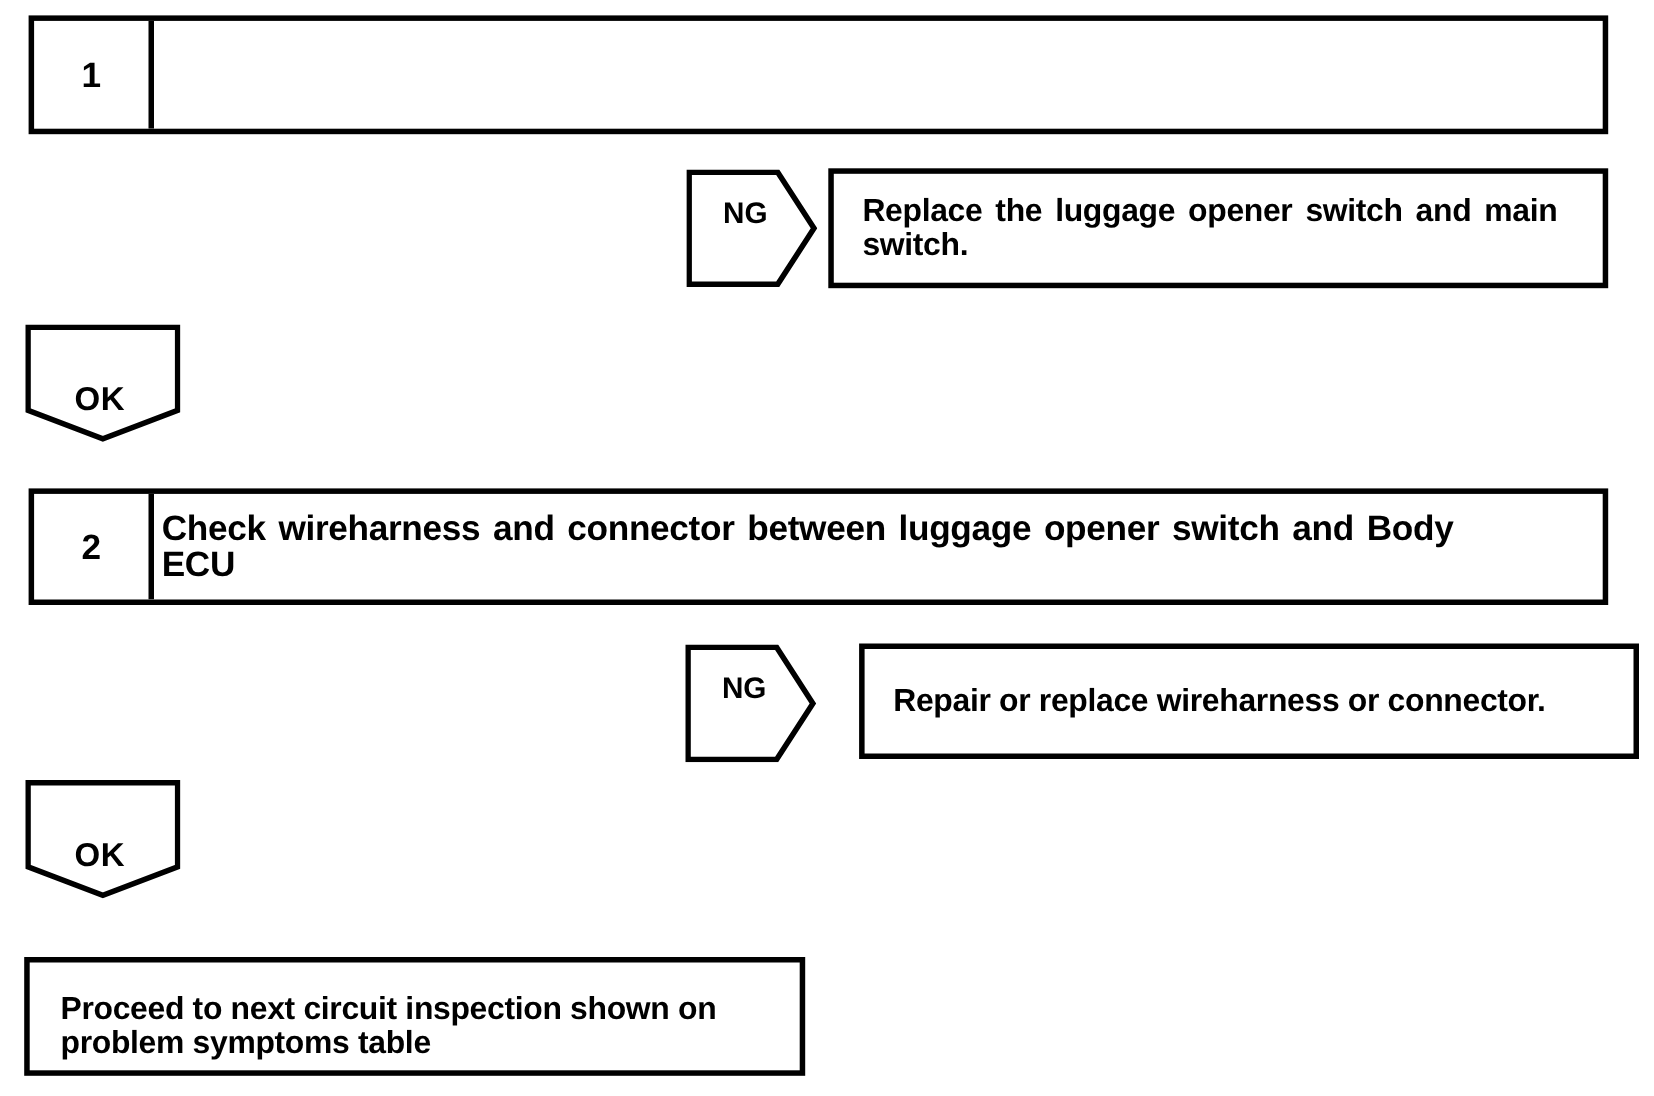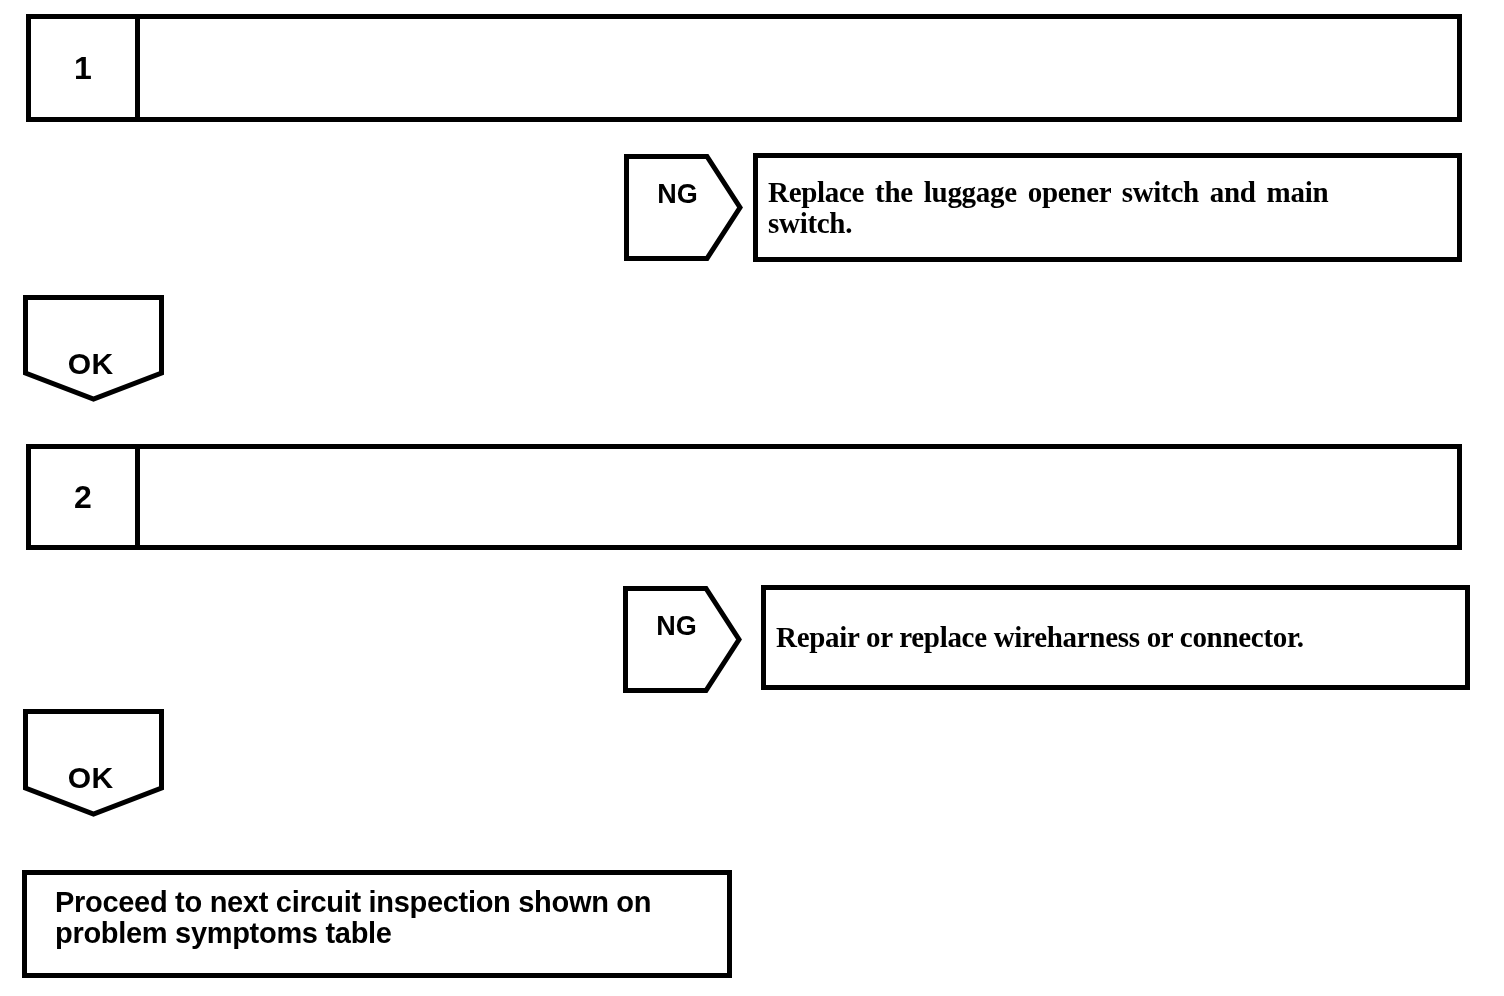--- a/index.html
+++ b/index.html
@@ -46,48 +46,47 @@
     overflow: hidden;
   }
 
   
   .result-box {
     position: absolute;
     border: 5px solid #000;
     background: #fff;
     display: flex;
     align-items: center;
-    padding-left: 10px;
+    padding-left: 26px;
     font-size: 29px;
     line-height: 31px;
     letter-spacing: -0.3px;
     white-space: pre;
     overflow: hidden;
-    font-family: Liberation Serif, serif;
   }
   .result-justified { word-spacing: 4px; }
 
   
   .shape { position: absolute; }
   .shape svg { display: block; }
   .shape-label {
     position: absolute;
     transform: translate(-50%, -50%);
     white-space: nowrap;
     text-align: center;
   }
   .ng-shape .shape-label { left: 45%; top: 37%; font-size: 27px; }
   .ok-shape .shape-label { left: 48%; top: 38%; font-size: 30px; letter-spacing: 0.5px; margin-top: 28px; }
 
   
   .final-box {
     position: absolute;
     border: 5px solid #000;
     background: #fff;
-    padding: 12px 0 0 28px;
+    padding: 27px 0 0 28px;
     font-size: 29px;
     line-height: 31px;
     letter-spacing: -0.3px;
     white-space: pre;
     overflow: hidden;
   }
 </style>
 </head>
 <body>
 
@@ -108,29 +107,31 @@
 
   <div class="shape ok-shape" style="left:23px; top:295px; width:141px; height:107px;">
     <svg width="141" height="107" viewBox="0 0 141 107">
       <polygon points="2.5,2.5 138.5,2.5 138.5,78 70.5,104 2.5,78" fill="#ffffff" stroke="#000000" stroke-width="5"></polygon>
     </svg>
     <span class="shape-label">OK</span>
   </div>
 
   <div class="step-box" style="left:26px; top:444px; width:1436px; height:106px;">
     <div class="step-num">2</div>
+    <div class="step-title">Check wireharness and connector between luggage opener switch and Body
+ECU</div>
   </div>
 
   <div class="shape ng-shape" style="left:623px; top:586px; width:119px; height:107px;">
     <svg width="119" height="107" viewBox="0 0 119 107">
       <polygon points="2.5,2.5 83,2.5 116,53.5 83,104.5 2.5,104.5" fill="#ffffff" stroke="#000000" stroke-width="5"></polygon>
     </svg>
     <span class="shape-label">NG</span>
   </div>
-  <div class="result-box" style="left:761px; top:585px; width:709px; height:105px;">Repair or replace wireharness or connector.</div>
+  <div class="result-box" style="left:781px; top:585px; width:709px; height:105px;">Repair or replace wireharness or connector.</div>
 
   <div class="shape ok-shape" style="left:23px; top:709px; width:141px; height:108px;">
     <svg width="141" height="108" viewBox="0 0 141 108">
       <polygon points="2.5,2.5 138.5,2.5 138.5,79 70.5,105 2.5,79" fill="#ffffff" stroke="#000000" stroke-width="5"></polygon>
     </svg>
     <span class="shape-label">OK</span>
   </div>
 
   <div class="final-box" style="left:22px; top:870px; width:710px; height:108px;">Proceed to next circuit inspection shown on
 problem symptoms table</div>

